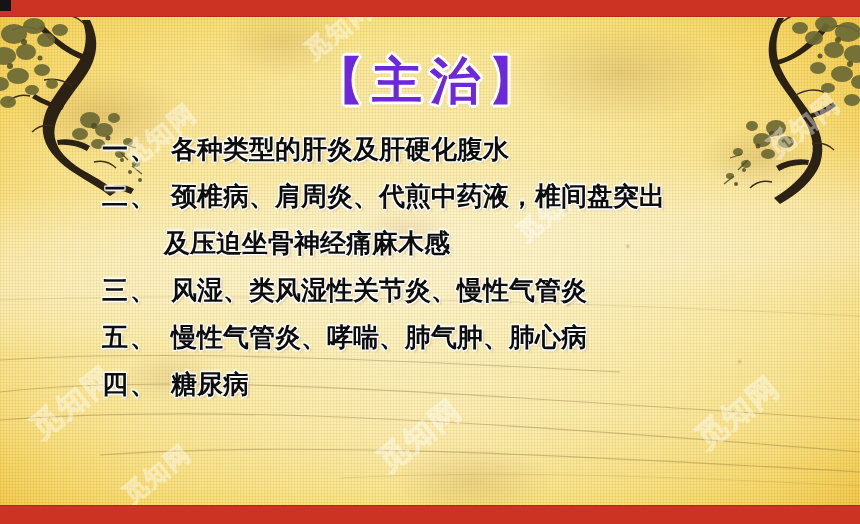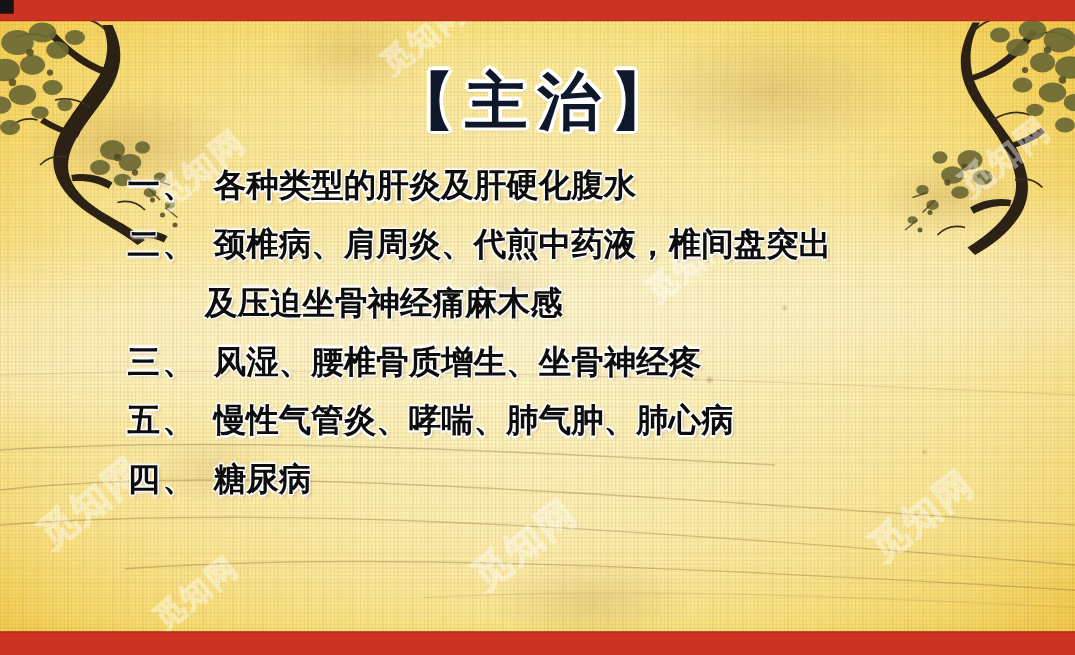--- a/index.html
+++ b/index.html
@@ -100,21 +100,21 @@
     top:56px;left:0;width:100%;
     text-align:center;
   }
   .title{
     display:inline-block;
     font-family:"DejaVu Serif","Liberation Serif",serif;
     font-weight:700;
     font-size:50px;
     line-height:1;
     letter-spacing:8px;
-    color:#0f172a;
+    color:#6d28d9;
     text-shadow:
       -2px -2px 0 #fff,  2px -2px 0 #fff,
       -2px  2px 0 #fff,  2px  2px 0 #fff,
       -3px  0   0 #fff,  3px  0   0 #fff,
        0   -3px 0 #fff,  0    3px 0 #fff,
        0 2px 3px rgba(90,40,10,.35);
   }
 
   
   .list{
@@ -290,18 +290,18 @@
     </div>
 
   <div class="title-wrap">
     <span class="title">【主治】</span>
   </div>
 
   <div class="list" id="list">
       <div class="line"><span class="num">一、</span> <span>各种类型的肝炎及肝硬化腹水</span></div>
       <div class="line"><span class="num">二、</span> <span>颈椎病、肩周炎、代煎中药液，椎间盘突出</span></div>
       <div class="line indent"><span>及压迫坐骨神经痛麻木感</span></div>
-      <div class="line"><span class="num">三、</span> <span>风湿、腰椎骨质增生、坐骨神经疼</span></div>
+      <div class="line"><span class="num">三、</span> <span>风湿、类风湿性关节炎、慢性气管炎</span></div>
       <div class="line"><span class="num">五、</span> <span>慢性气管炎、哮喘、肺气肿、肺心病</span></div>
       <div class="line"><span class="num">四、</span> <span>糖尿病</span></div>
     </div>
 
 </div>
 
 </body></html>

